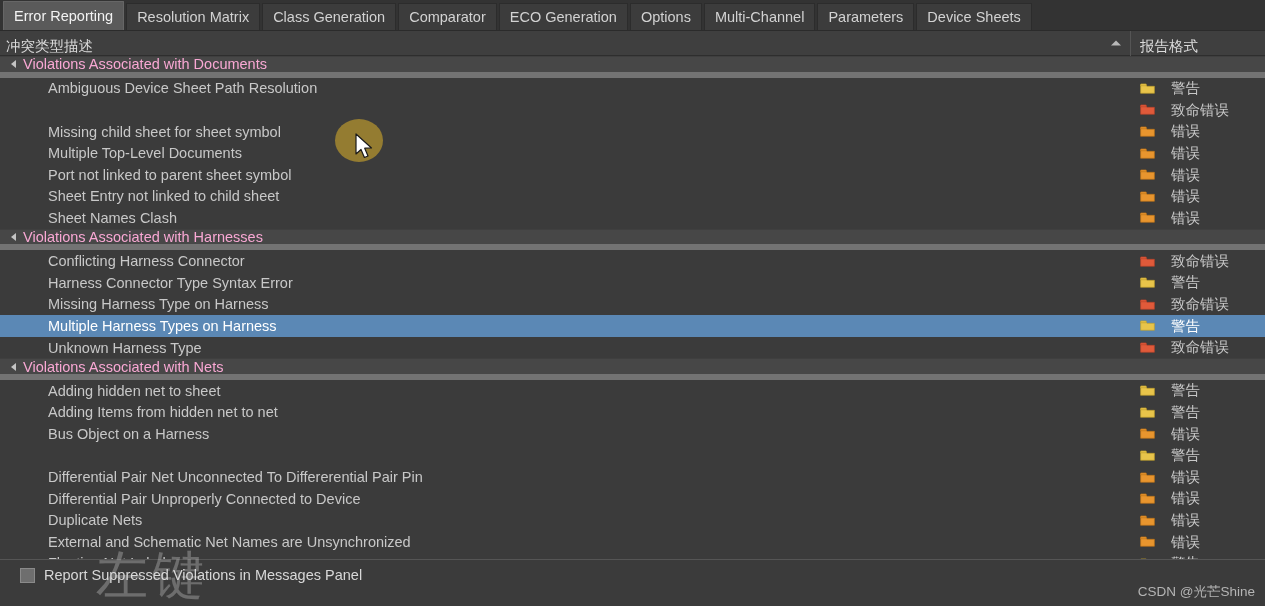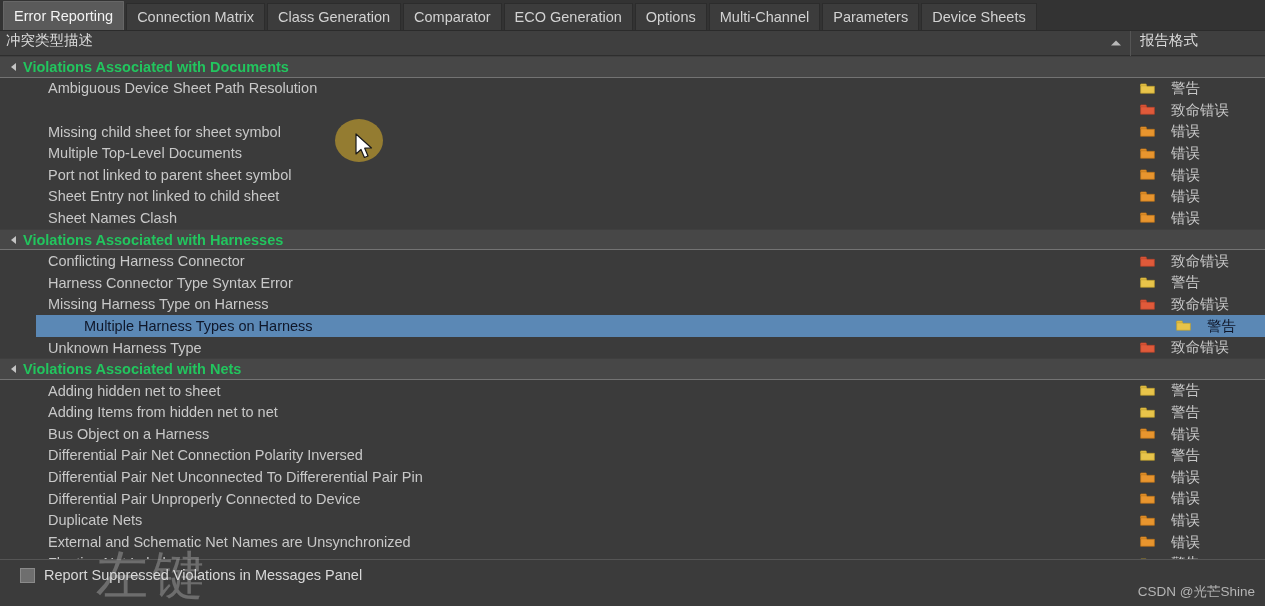--- a/index.html
+++ b/index.html
@@ -44,21 +44,21 @@
   }
 
   
   .colhead {
     position:absolute; top:31px; left:0; width:1265px; height:25px;
     background:#3f3f3f;
     border-bottom:1px solid #2e2e2e;
     display:flex; align-items:center;
   }
   .colhead .hcell {
-    height:25px; display:flex; align-items:flex-start;
+    height:25px; display:flex; align-items:flex-end;
     font-size:14.5px; color:#dcdcdc;
     padding-left:6px;
     position:relative;
   }
   .colhead .hcell.first { width:1131px; border-right:1px solid #555; }
   .colhead .hcell.second { flex:1; padding-left:9px; }
   .sort-arrow {
     position:absolute; right:9px; top:50%; transform:translateY(-50%);
     width:0; height:0;
     border-left:5px solid transparent;
@@ -75,27 +75,26 @@
   .row {
     height:21.6px;
     display:flex; align-items:center;
     position:relative;
     font-size:14.5px;
     color:#c8c8c8;
     white-space:nowrap;
   }
   .row.group {
     background:#474747;
-    color:#22c55e;
+    color:#f9a8d4;
     border-top:1px solid #3f3f3f;
-    border-bottom:1px solid #737373;
-    font-weight:bold;
+    border-bottom:6px solid #737373;
   }
   .row.item { background:#3b3b3b; }
-  .row.item.selected { background:#5b88b5; color:#0f172a;margin-left:36px; }
+  .row.item.selected { background:#5b88b5; color:#ffffff; }
 
   .tri {
     width:0; height:0; margin-left:11px; margin-right:7px;
     border-top:4.5px solid transparent;
     border-bottom:4.5px solid transparent;
     border-right:5.5px solid #c4c4c4;
     flex:none;
   }
   .label-group { }
   .label-item { padding-left:48px; }
@@ -148,21 +147,21 @@
     pointer-events:none;
   }
 </style>
 </head>
 <body>
 
 <div id="app">
 
   <div class="tabbar" id="tabbar">
       <div class="tab active">Error Reporting</div>
-      <div class="tab">Connection Matrix</div>
+      <div class="tab">Resolution Matrix</div>
       <div class="tab">Class Generation</div>
       <div class="tab">Comparator</div>
       <div class="tab">ECO Generation</div>
       <div class="tab">Options</div>
       <div class="tab">Multi-Channel</div>
       <div class="tab">Parameters</div>
       <div class="tab">Device Sheets</div>
     </div>
 
   <div class="colhead">
@@ -331,21 +330,20 @@
         <span class="label-item">Bus Object on a Harness</span>
         <span class="fmtcell">
           <svg viewBox="0 0 16 12" class="folder">
             <path d="M0.5 2.2 L0.5 11.2 L15.5 11.2 L15.5 3.6 L7.3 3.6 L6.1 2.2 Z" fill="#e8952e" stroke="#bd7318" stroke-width="0.7"></path>
             <rect x="0.5" y="1.0" width="6.2" height="2.0" rx="0.4" fill="#e8952e" stroke="#bd7318" stroke-width="0.7"></rect>
           </svg>
           <span class="fmt-text">错误</span>
         </span>
       </div>
       <div class="row item">
-        <span class="label-item">Differential Pair Net Connection Polarity Inversed</span>
         <span class="fmtcell">
           <svg viewBox="0 0 16 12" class="folder">
             <path d="M0.5 2.2 L0.5 11.2 L15.5 11.2 L15.5 3.6 L7.3 3.6 L6.1 2.2 Z" fill="#e8c44a" stroke="#bfa02c" stroke-width="0.7"></path>
             <rect x="0.5" y="1.0" width="6.2" height="2.0" rx="0.4" fill="#e8c44a" stroke="#bfa02c" stroke-width="0.7"></rect>
           </svg>
           <span class="fmt-text">警告</span>
         </span>
       </div>
       <div class="row item">
         <span class="label-item">Differential Pair Net Unconnected To Differerential Pair Pin</span>

